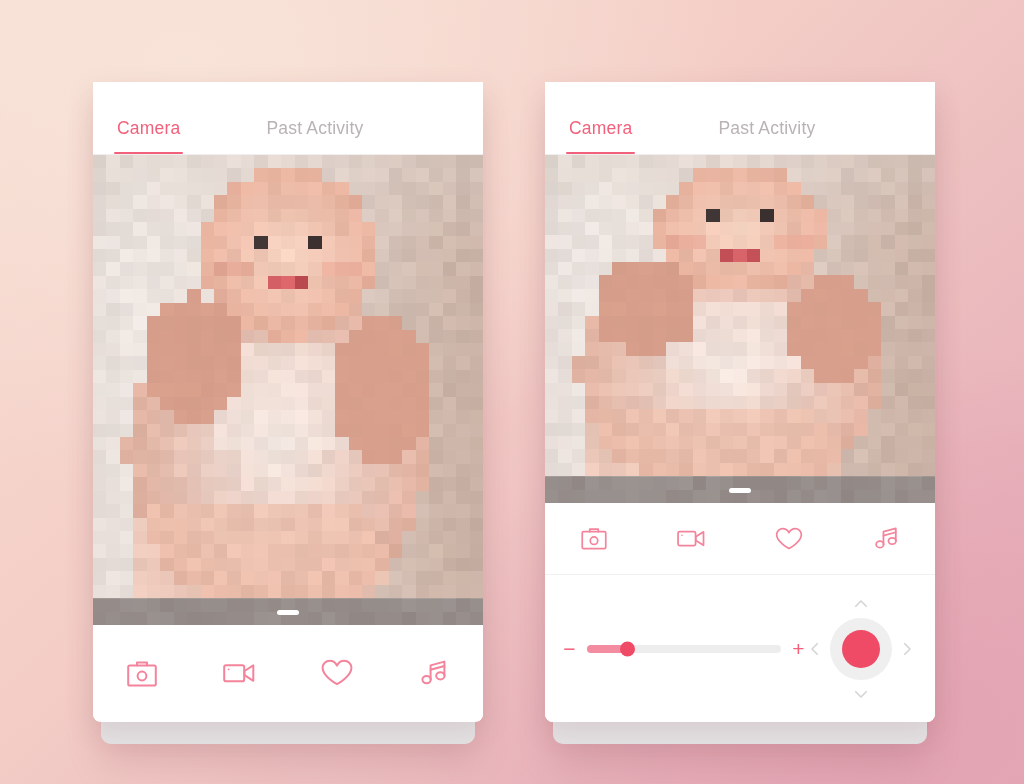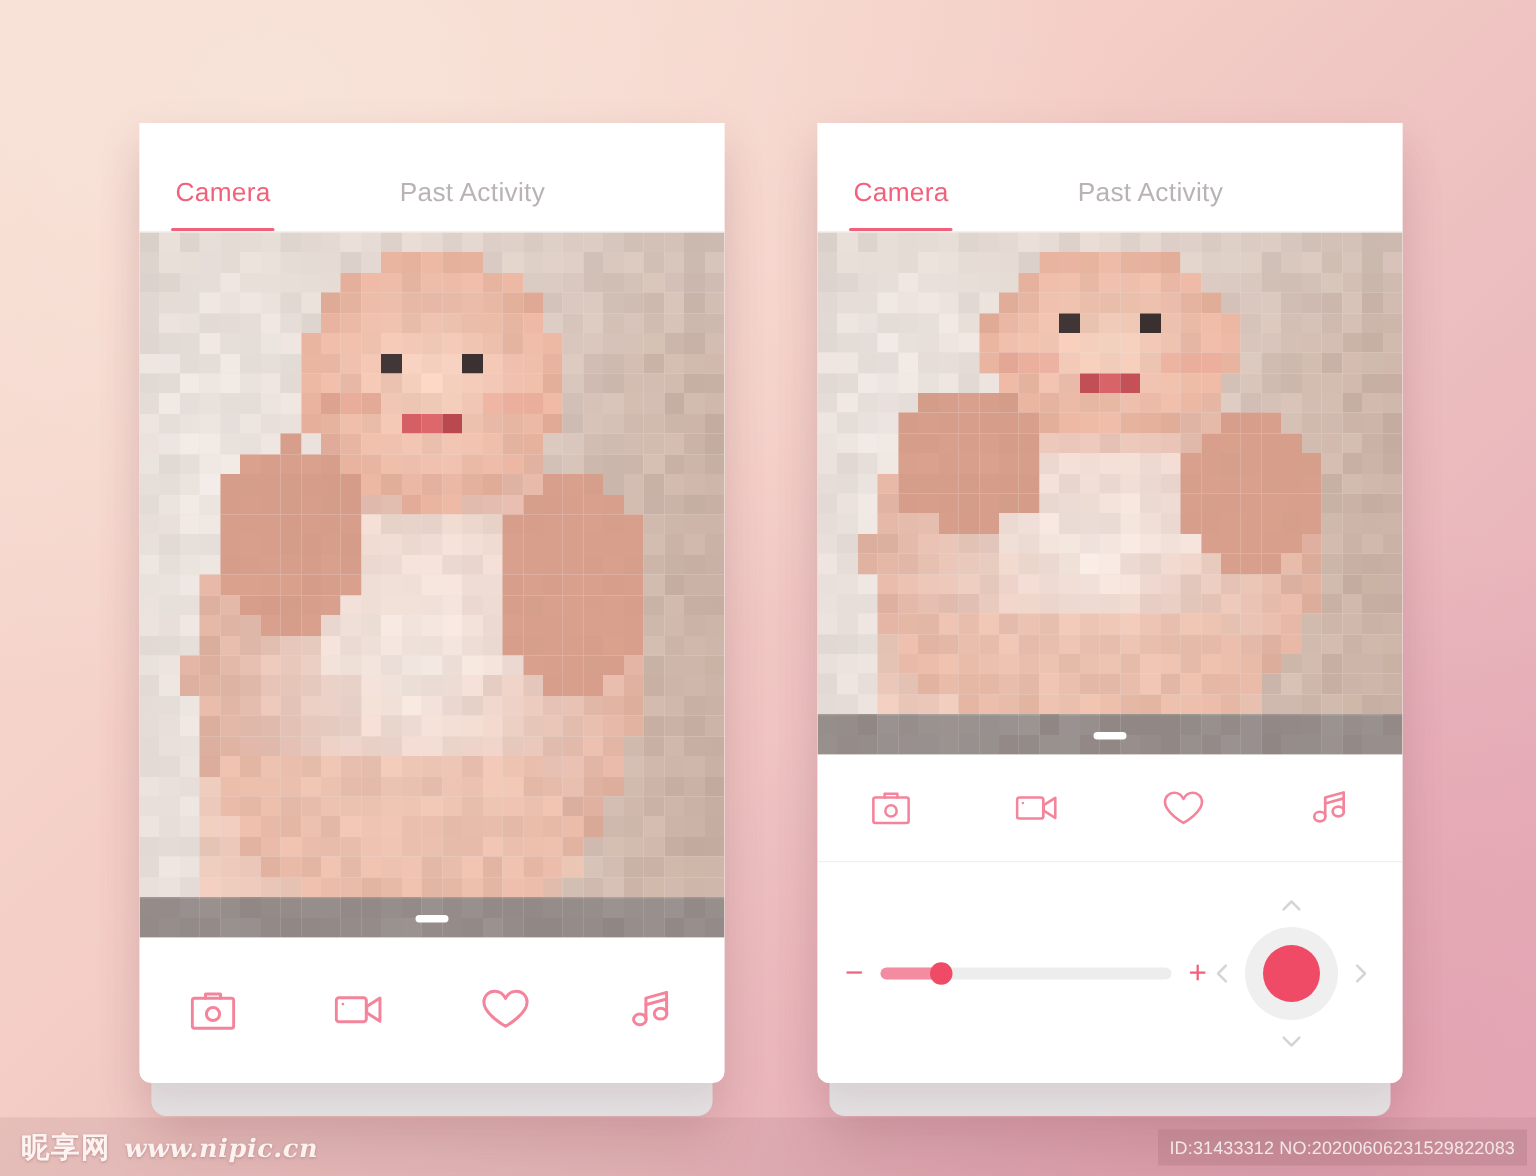--- a/index.html
+++ b/index.html
@@ -2154,21 +2154,14 @@
                 <path d="M5 9 L12 16 L19 9"></path>
               </svg>
           </div>
         </div>
 
       </div>
 
     </div>
   </div>
 
-  <div class="wm">
-    <div class="wm-left">
-      <span class="wm-cn">昵享网</span>
-      <span class="wm-url">www.nipic.cn</span>
-    </div>
-    <div class="wm-id">ID:31433312 NO:20200606231529822083</div>
-  </div>
 
 </div>
 
 </body></html>

